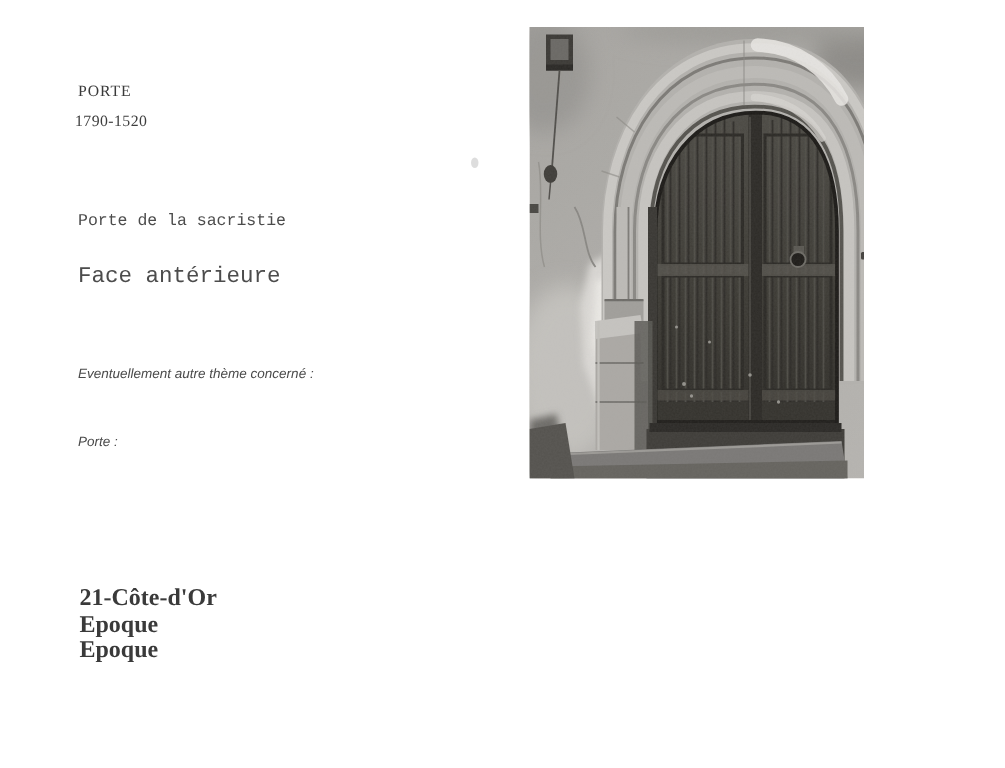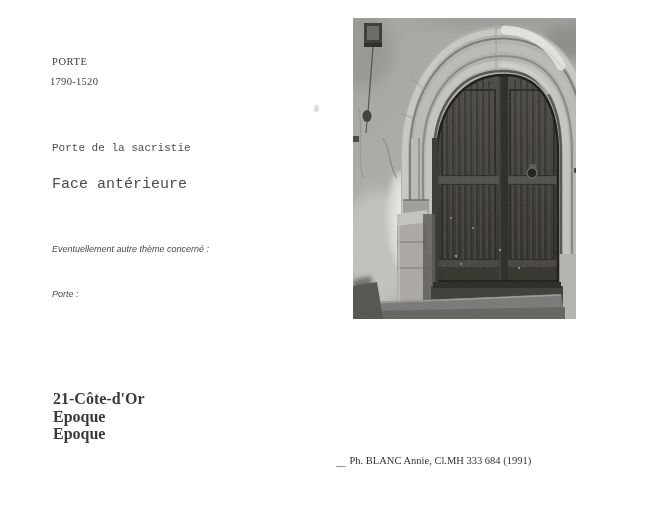--- a/index.html
+++ b/index.html
@@ -37,23 +37,20 @@
 
   <div class="t ital field1">Eventuellement autre thème concerné :</div>
   <div class="t ital field2">Porte :</div>
 
   <div class="t serif loc">
     <div>21-Côte-d'Or</div>
     <div>Epoque</div>
     <div>Epoque</div>
   </div>
 
-  <div class="t serif credit">
-    <span class="dash">__</span><span>Ph. BLANC Annie, Cl.MH 333 684 (1991)</span>
-  </div>
 
   <div class="smudge"></div>
 
   <div class="photo" title="Black and white photograph of the sacristy door: pointed stone arch portal with molded voussoirs, dark wooden double door with linenfold panels, column buttress at right, stone step below">
     <svg width="290" height="301" viewBox="0 0 290 301" xmlns="http://www.w3.org/2000/svg">
       <defs>
         <linearGradient id="wallG" x1="0" y1="0" x2="1" y2="1">
           <stop offset="0" stop-color="#a7a5a1"></stop>
           <stop offset="0.55" stop-color="#b2b0ac"></stop>
           <stop offset="1" stop-color="#b8b6b2"></stop>

